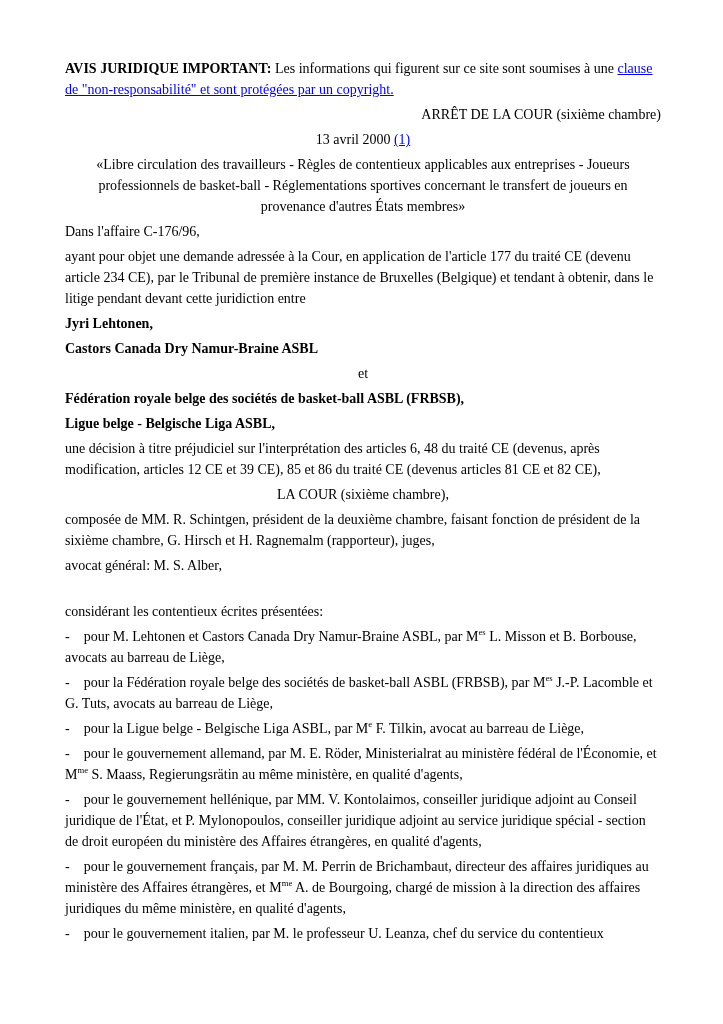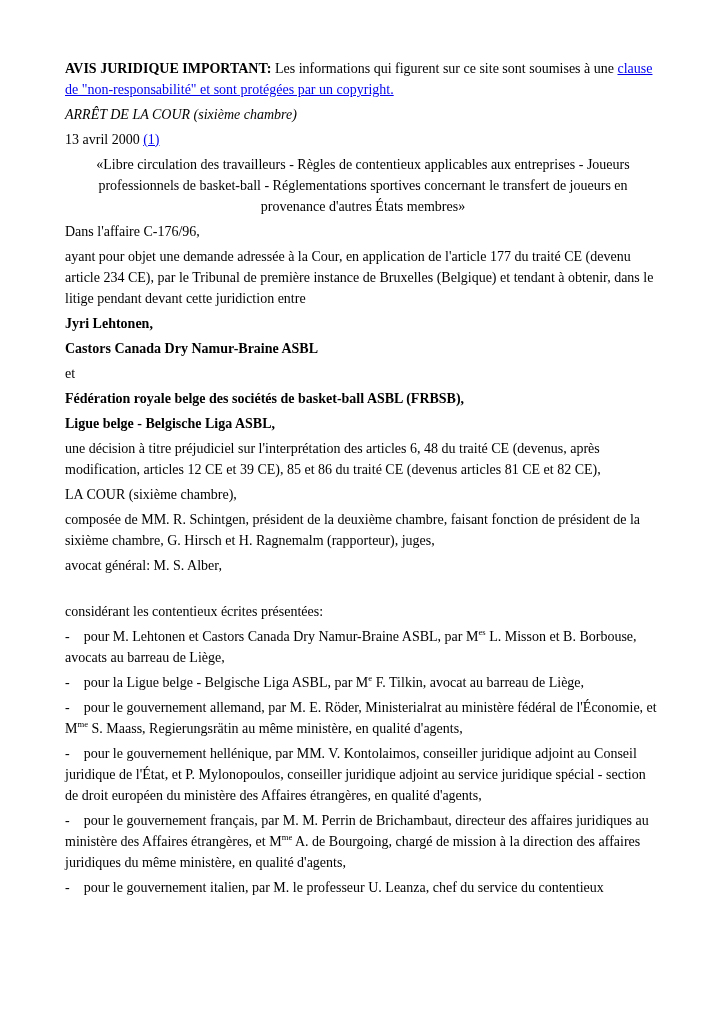--- a/index.html
+++ b/index.html
@@ -10,22 +10,22 @@
     box-sizing: border-box;
     background: #ffffff;
     overflow: hidden;
     padding: 58px 62px 0 65px;
     font-family: "Liberation Serif", "DejaVu Serif", serif;
     font-size: 14px;
     color: #000000;
   }
   .doc p { margin: 0 0 4px 0; line-height: 21px; }
   .notice { margin-bottom: 20px; }
-  .title { text-align: left; margin-top: 24px; font-style: italic; }
-  .center { text-align: left; }
+  .title { text-align: right; margin-top: 24px; }
+  .center { text-align: center; }
   .keywords { text-align: center; padding: 0 14px; }
   .bold { font-weight: bold; }
   a.lnk { color: #0000ee; text-decoration: underline; cursor: pointer; }
   sup { font-size: 0.62em; line-height: 0; }
   .spacer { height: 21px; }
 </style>
 </head>
 <body>
 
 <div class="page doc">
@@ -65,20 +65,21 @@
 
   <p>avocat général: M. S. Alber,</p>
 
   <div class="spacer"></div>
 
 
   <p>considérant les contentieux écrites présentées:</p>
 
   <div>
       <p><span>-&nbsp;&nbsp;&nbsp;&nbsp;pour M. Lehtonen et Castors Canada Dry Namur-Braine ASBL, par M</span><sup>es</sup><span> L. Misson et B. Borbouse, avocats au barreau de Liège,</span></p>
+      <p><span>-&nbsp;&nbsp;&nbsp;&nbsp;pour la Fédération royale belge des sociétés de basket-ball ASBL (FRBSB), par M</span><sup>es</sup><span> J.-P. Lacomble et G. Tuts, avocats au barreau de Liège,</span></p>
       <p><span>-&nbsp;&nbsp;&nbsp;&nbsp;pour la Ligue belge - Belgische Liga ASBL, par M</span><sup>e</sup><span> F. Tilkin, avocat au barreau de Liège,</span></p>
       <p><span>-&nbsp;&nbsp;&nbsp;&nbsp;pour le gouvernement allemand, par M. E. Röder, Ministerialrat au ministère fédéral de l'Économie, et M</span><sup>me</sup><span> S. Maass, Regierungsrätin au même ministère, en qualité d'agents,</span></p>
       <p><span>-&nbsp;&nbsp;&nbsp;&nbsp;pour le gouvernement hellénique, par MM. V. Kontolaimos, conseiller juridique adjoint au Conseil juridique de l'État, et P. Mylonopoulos, conseiller juridique adjoint au service juridique spécial - section de droit européen du ministère des Affaires étrangères, en qualité d'agents,</span></p>
       <p><span>-&nbsp;&nbsp;&nbsp;&nbsp;pour le gouvernement français, par M. M. Perrin de Brichambaut, directeur des affaires juridiques au ministère des Affaires étrangères, et M</span><sup>me</sup><span> A. de Bourgoing, chargé de mission à la direction des affaires juridiques du même ministère, en qualité d'agents,</span></p>
       <p><span>-&nbsp;&nbsp;&nbsp;&nbsp;pour le gouvernement italien, par M. le professeur U. Leanza, chef du service du contentieux</span></p>
     </div>
 
 </div>
 
 </body></html>

